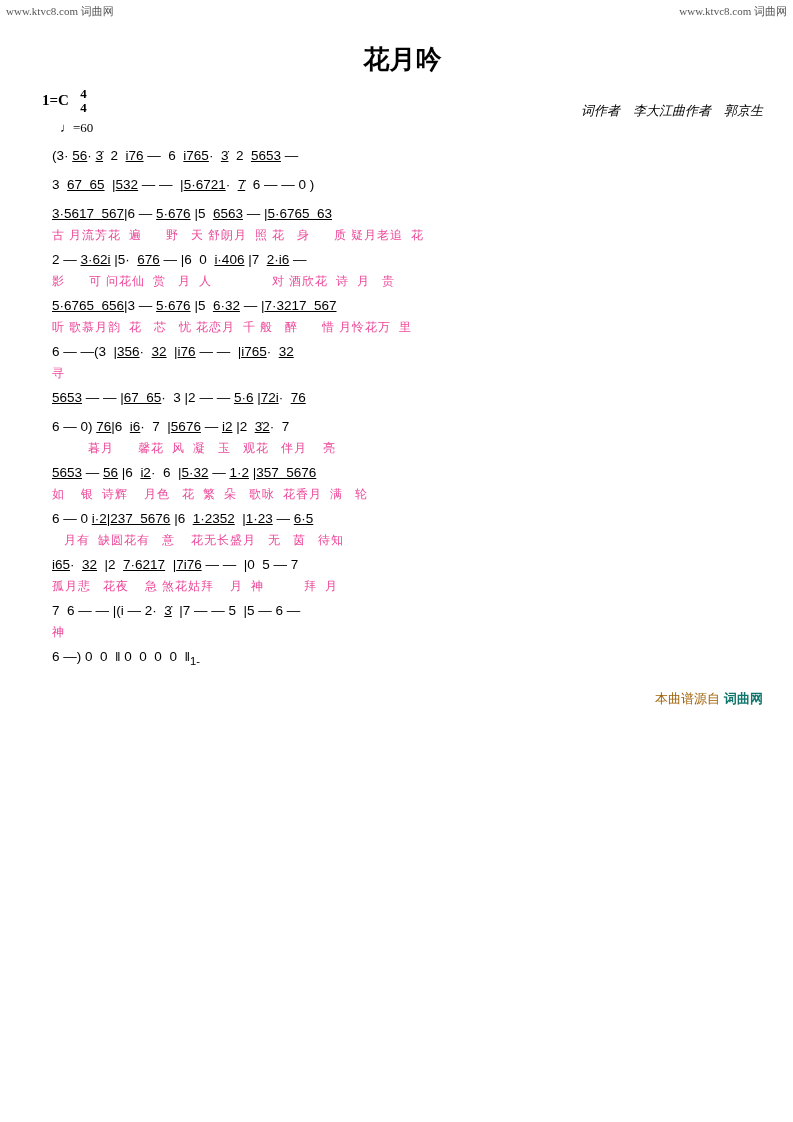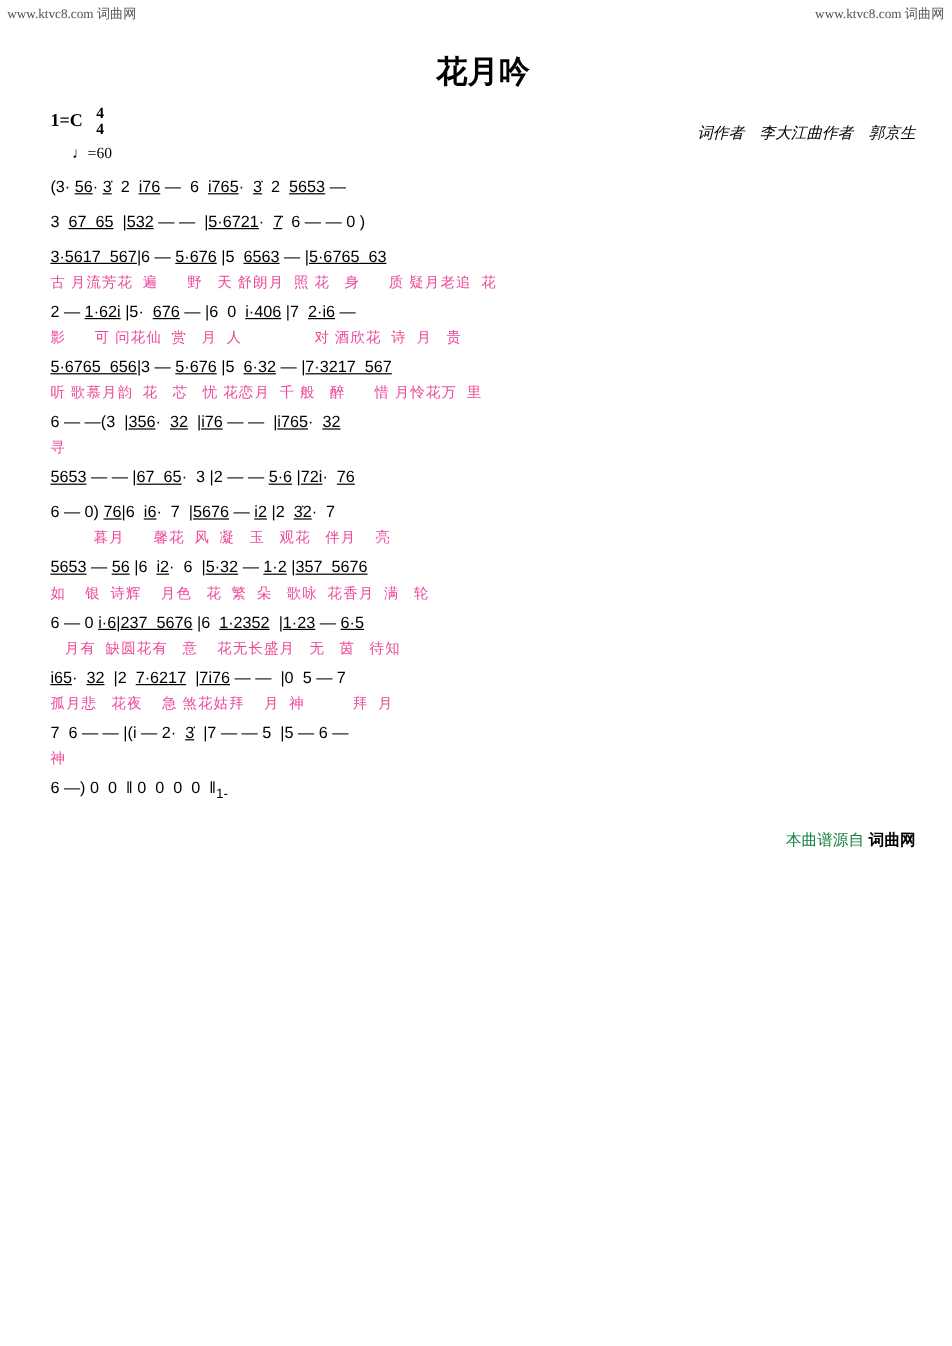--- a/index.html
+++ b/index.html
@@ -62,39 +62,40 @@
       margin-left: 18px;
     }
     .footer {
       display: flex;
       justify-content: flex-end;
       align-items: center;
       margin-top: 18px;
       font-size: 13px;
     }
     .footer-label {
-      color: #15803d;
+      color: #a16207;
     }
     .footer-brand {
-      color: #000000;
+      color: #0f766e;
       font-weight: bold;
       margin-left: 4px;
     }
     .score-content {
       margin-top: 6px;
     }
     .lyric-row {
       font-family: 'SimSun', serif;
       font-size: 12px;
       white-space: pre;
       letter-spacing: 1px;
       color: #ec4899;
     }
     .score-block {
       margin-bottom: 2px;
+      margin-left: 10px;
     }
     .note-row {
       font-family: 'SimSun', 'Arial', monospace;
       font-size: 13.5px;
       white-space: pre;
       line-height: 2;
     }
   </style>
 </head>
 <body>
@@ -142,21 +143,21 @@
     <div class="score-block">
       <div class="note-row">3  <u>67  65</u>  |<u>532</u> — —  |<u>5·6721</u>·  <u>7</u>̇  6 — — 0 )</div>
     </div>
 
     <div class="score-block">
       <div class="note-row"><u>3·5617  567</u>|6 — <u>5·676</u> |5  <u>6563</u> — |<u>5·6765  63</u></div>
       <div class="lyric-row">古 月流芳花  遍      野   天 舒朗月  照 花   身      质 疑月老追  花</div>
     </div>
 
     <div class="score-block">
-      <div class="note-row">2 — <u>1·62i</u> |5·  <u>676</u> — |6  0  <u>i·406</u> |7  <u>2·i6</u> —</div>
+      <div class="note-row">2 — <u>3·62i</u> |5·  <u>676</u> — |6  0  <u>i·406</u> |7  <u>2·i6</u> —</div>
       <div class="lyric-row">影      可 问花仙  赏   月  人               对 酒欣花  诗  月   贵</div>
     </div>
 
     <div class="score-block">
       <div class="note-row"><u>5·6765  656</u>|3 — <u>5·676</u> |5  <u>6·32</u> — |<u>7·3217  567</u></div>
       <div class="lyric-row">听 歌慕月韵  花   芯   忧 花恋月  千 般   醉      惜 月怜花万  里</div>
     </div>
 
     <div class="score-block">
       <div class="note-row">6 — —(3  |<u>356</u>·  <u>32</u>  |<u>i76</u> — —  |<u>i765</u>·  <u>32</u></div>
@@ -171,21 +172,21 @@
       <div class="note-row">6 — 0) <u>76</u>|6  <u>i6</u>·  7  |<u>5676</u> — <u>i2</u> |2  <u>3̇2</u>·  7</div>
       <div class="lyric-row">         暮月      馨花  风  凝   玉   观花   伴月    亮</div>
     </div>
 
     <div class="score-block">
       <div class="note-row"><u>5653</u> — <u>56</u> |6  <u>i2</u>·  6  |<u>5·32</u> — <u>1·2</u> |<u>357  5676</u></div>
       <div class="lyric-row">如    银  诗辉    月色   花  繁  朵   歌咏  花香月  满   轮</div>
     </div>
 
     <div class="score-block">
-      <div class="note-row">6 — 0 <u>i·6</u>|<u>237  5676</u> |6  <u>1·2352</u>  |<u>1·23</u> — <u>6·5</u></div>
+      <div class="note-row">6 — 0 <u>i·2</u>|<u>237  5676</u> |6  <u>1·2352</u>  |<u>1·23</u> — <u>6·5</u></div>
       <div class="lyric-row">   月有  缺圆花有   意    花无长盛月   无   茵   待知</div>
     </div>
 
     <div class="score-block">
       <div class="note-row"><u>i65</u>·  <u>32</u>  |2  <u>7·6217</u>  |<u>7i76</u> — —  |0  5 — 7</div>
       <div class="lyric-row">孤月悲   花夜    急 煞花姑拜    月  神          拜  月</div>
     </div>
 
     <div class="score-block">
       <div class="note-row">7  6 — — |(i — 2·  <u>3̇</u>  |7 — — 5  |5 — 6 —</div>

